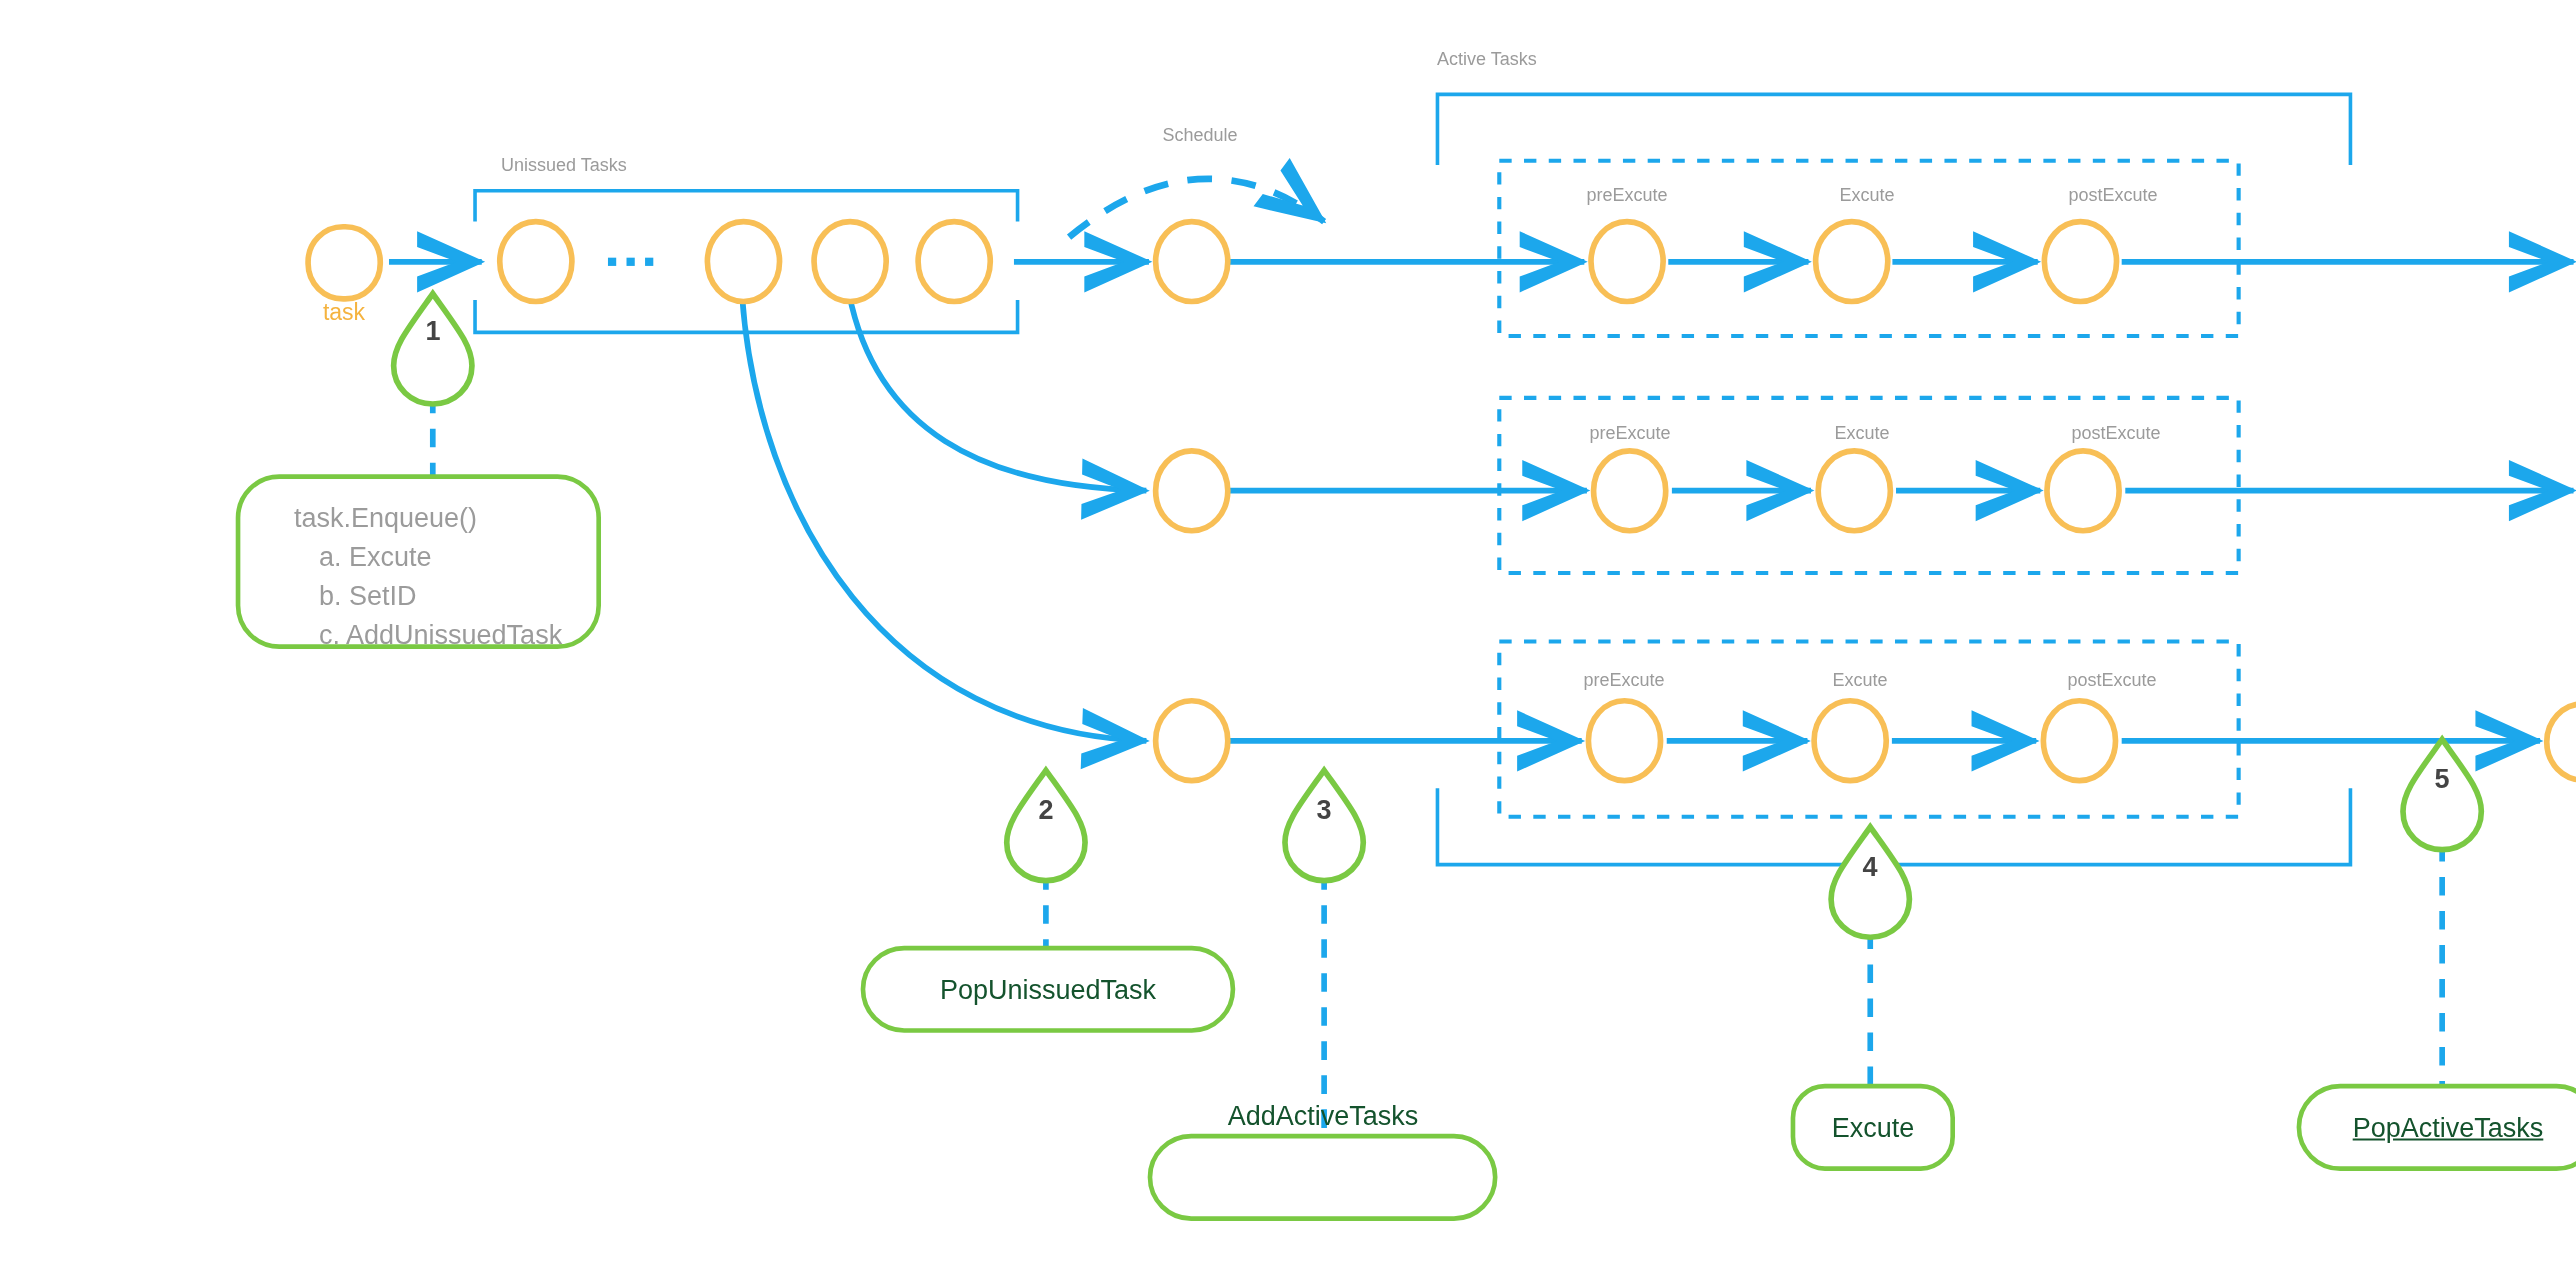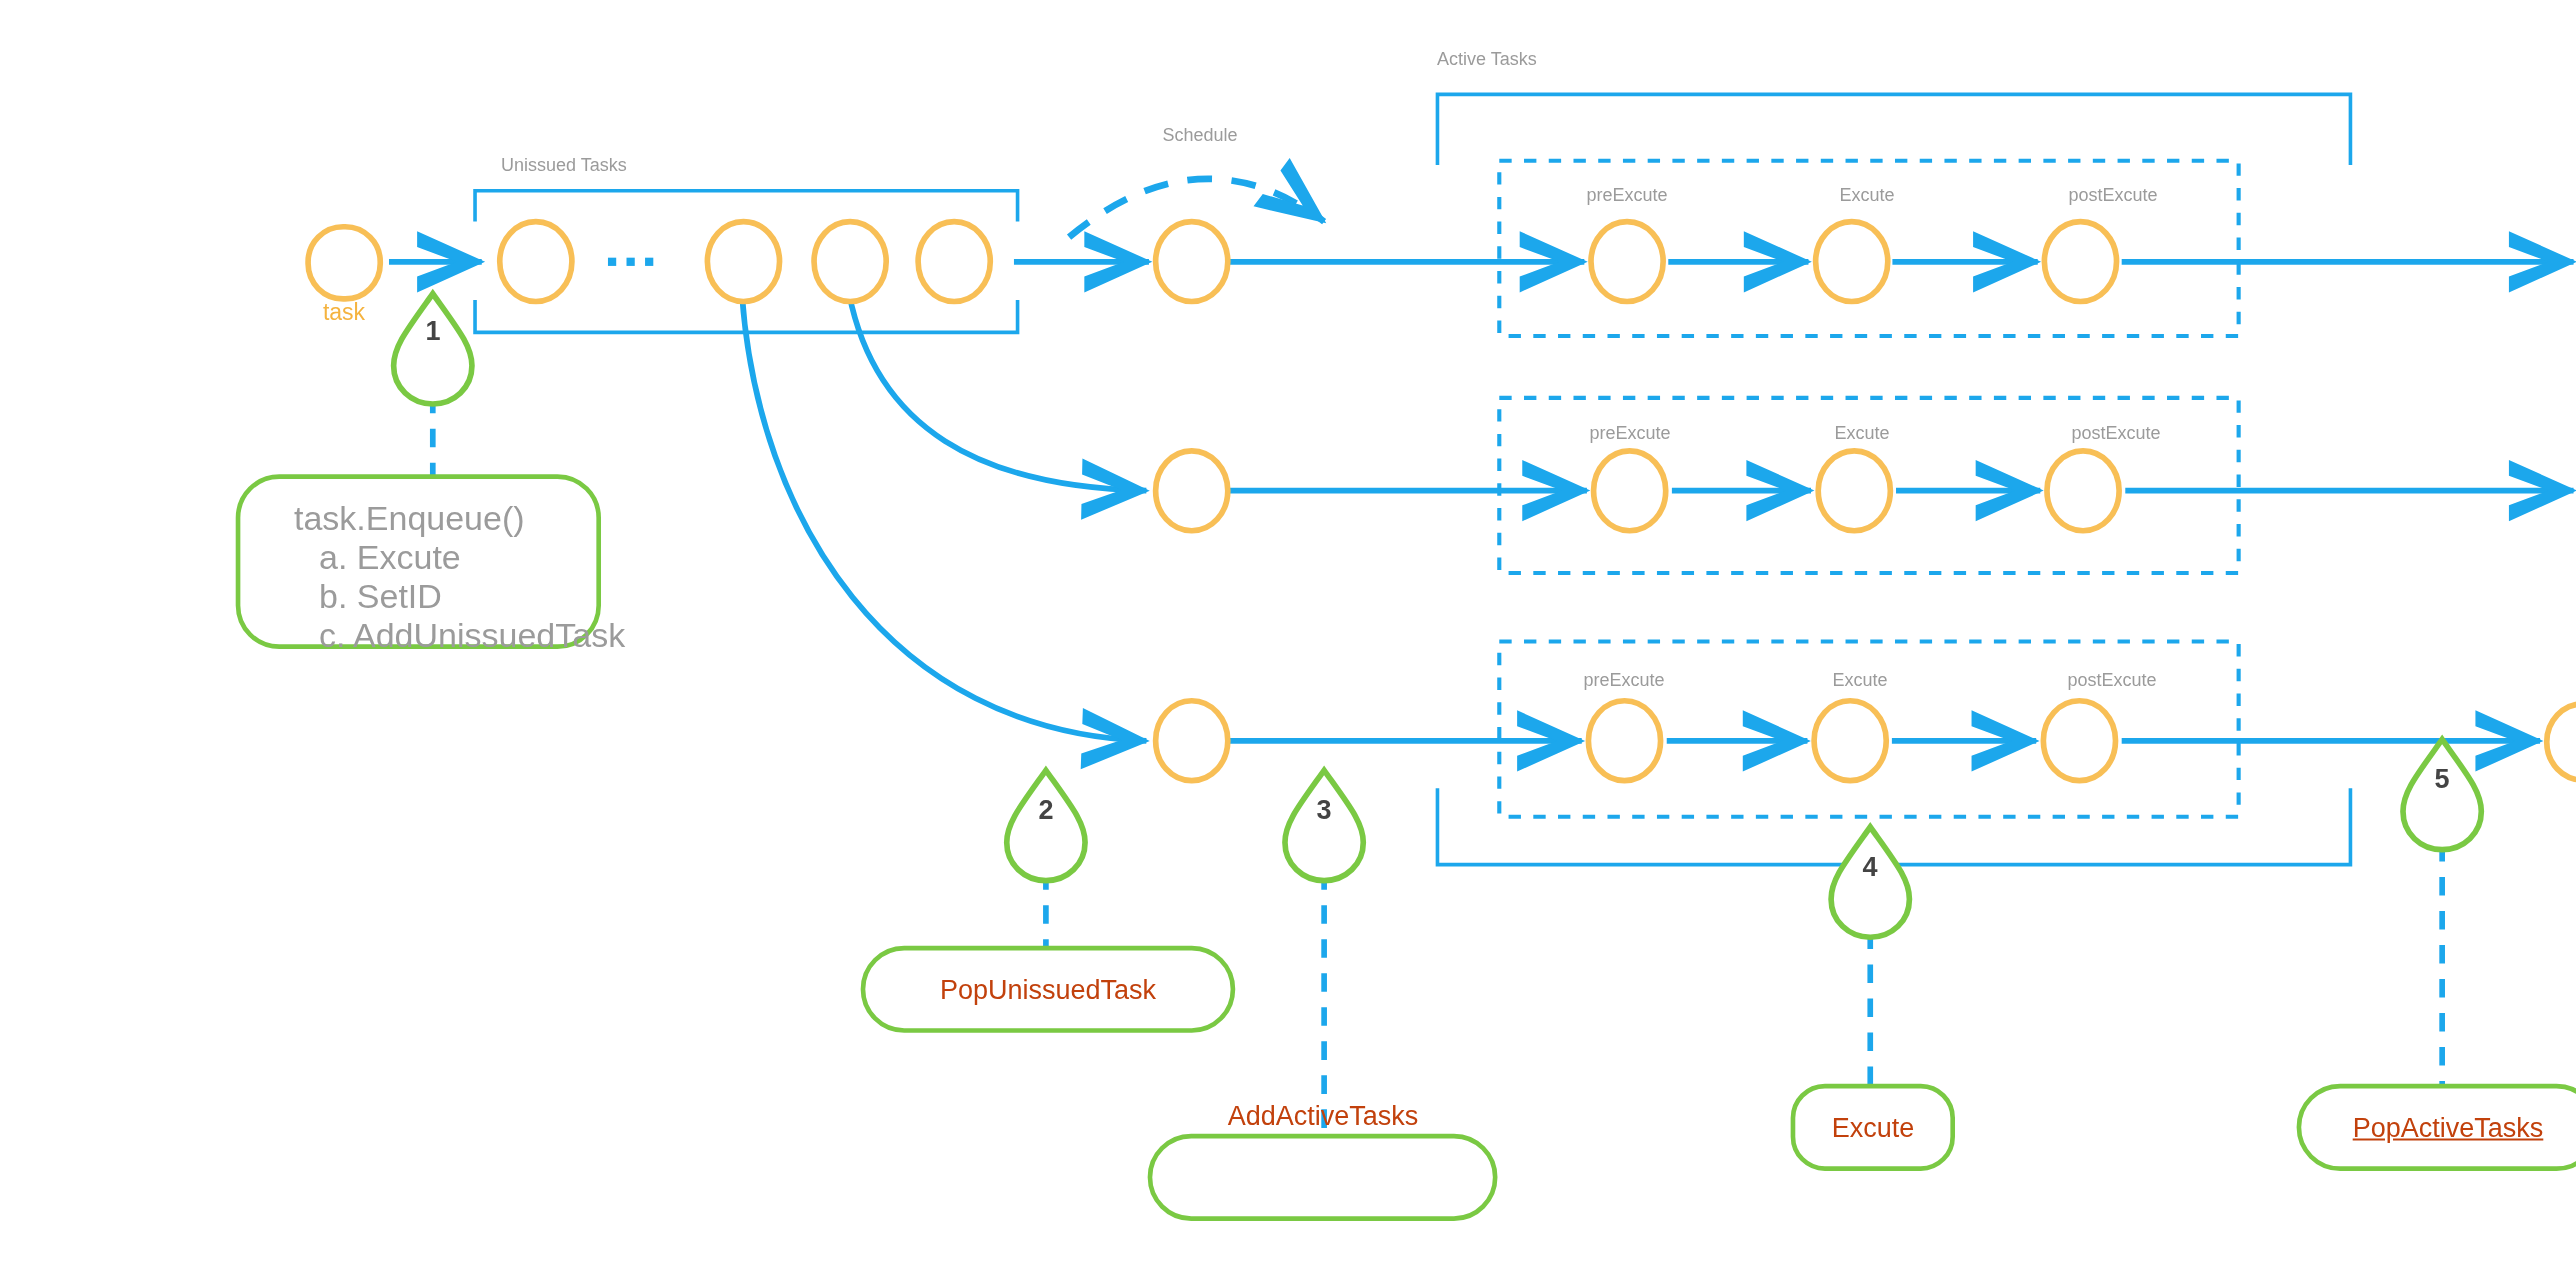--- a/index.html
+++ b/index.html
@@ -3,22 +3,22 @@
 <meta charset="utf-8">
 <style>
   html,body{margin:0;padding:0;background:#ffffff;}
   body{width:3114px;height:1282px;font-family:"Liberation Sans",sans-serif;overflow:hidden;}
   #stage{position:relative;width:3114px;height:1282px;background:#fff;}
   svg.layer{position:absolute;left:0;top:0;width:3114px;height:1282px;}
   .lbl{position:absolute;color:#9b9b9b;font-size:18px;white-space:nowrap;font-family:"Liberation Sans",sans-serif;}
   .lbl-center{transform:translateX(-50%);}
   .node-text{position:absolute;color:#F5B33F;font-size:23px;transform:translate(-50%,-50%);}
   .marker-num{position:absolute;color:#444444;font-size:27px;font-weight:bold;transform:translate(-50%,-50%);}
-  .cal-text{position:absolute;color:#c2410c;font-size:27px;transform:translate(-50%,-50%);white-space:nowrap;}
-  .enq-block{position:absolute;color:#9b9b9b;font-size:34px;line-height:39px;white-space:nowrap;}
+  .cal-text{position:absolute;color:#14532d;font-size:27px;transform:translate(-50%,-50%);white-space:nowrap;}
+  .enq-block{position:absolute;color:#9b9b9b;font-size:27px;line-height:39px;white-space:nowrap;}
 </style>
 </head>
 <body>
 
 <div id="stage">
 
   <svg class="layer" viewBox="0 0 6044 2488">
     <defs>
       <marker id="ah" markerWidth="14" markerHeight="12" refX="12.4" refY="6" orient="auto" markerUnits="strokeWidth">
         <path d="M1,0.6 L13,6 L1,11.4 L1,8.6 L8,6 L1,3.4 Z" fill="#1CA7EC"></path>

